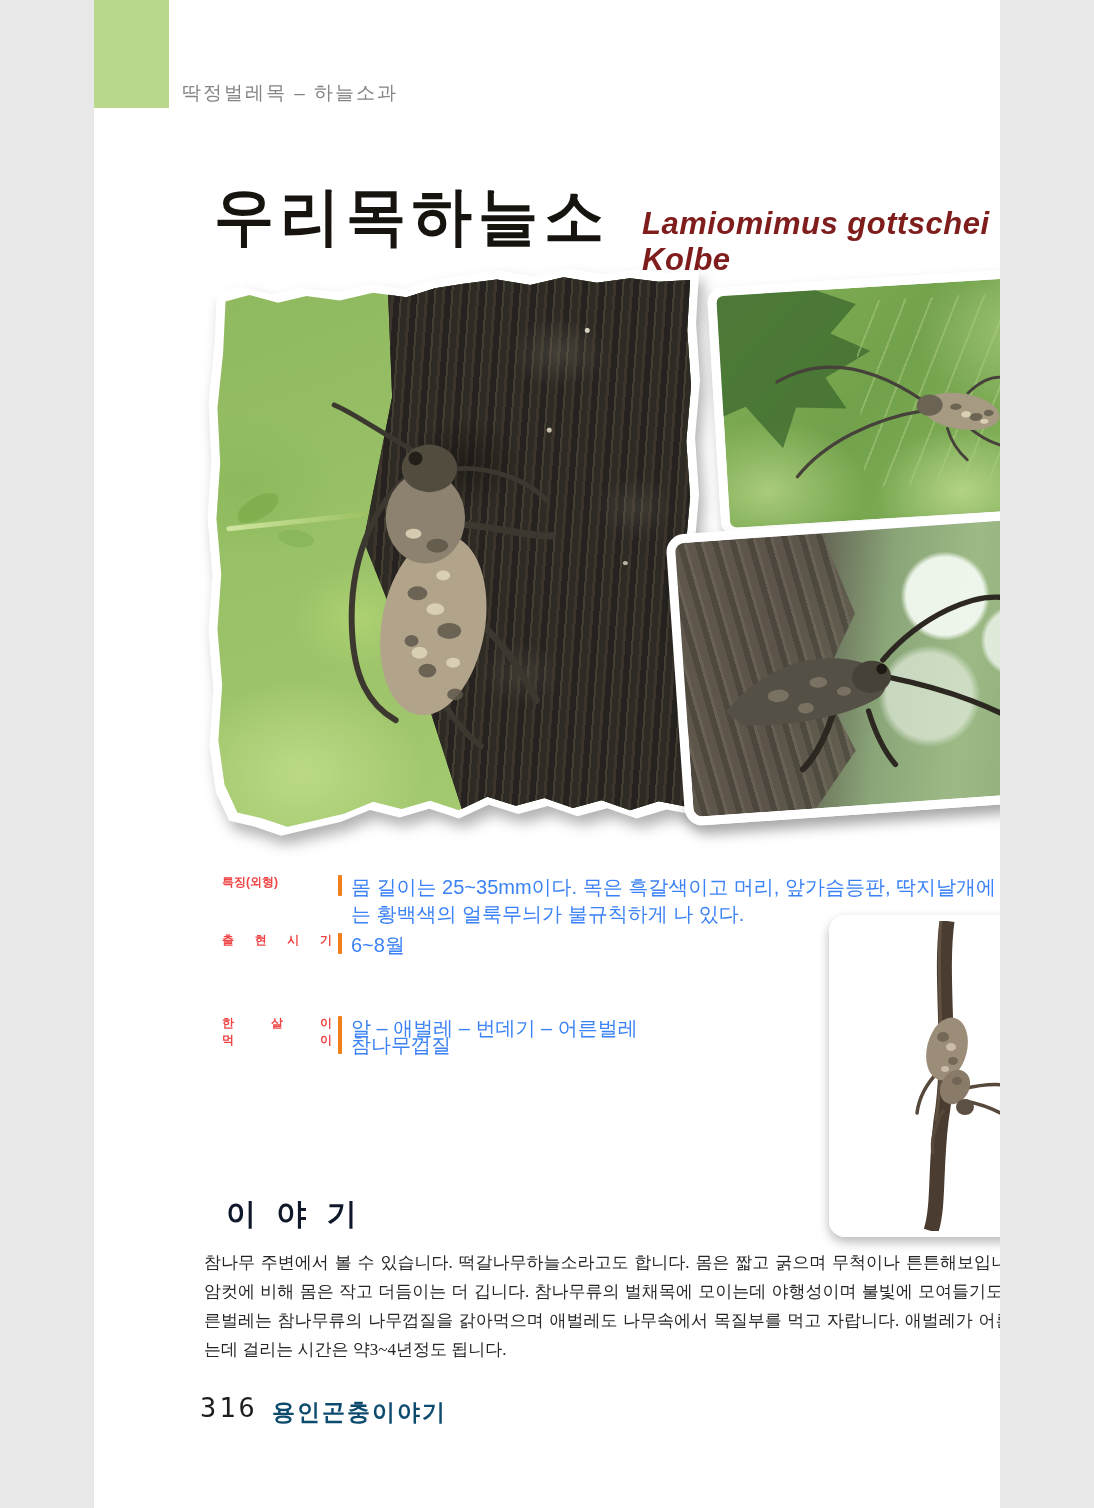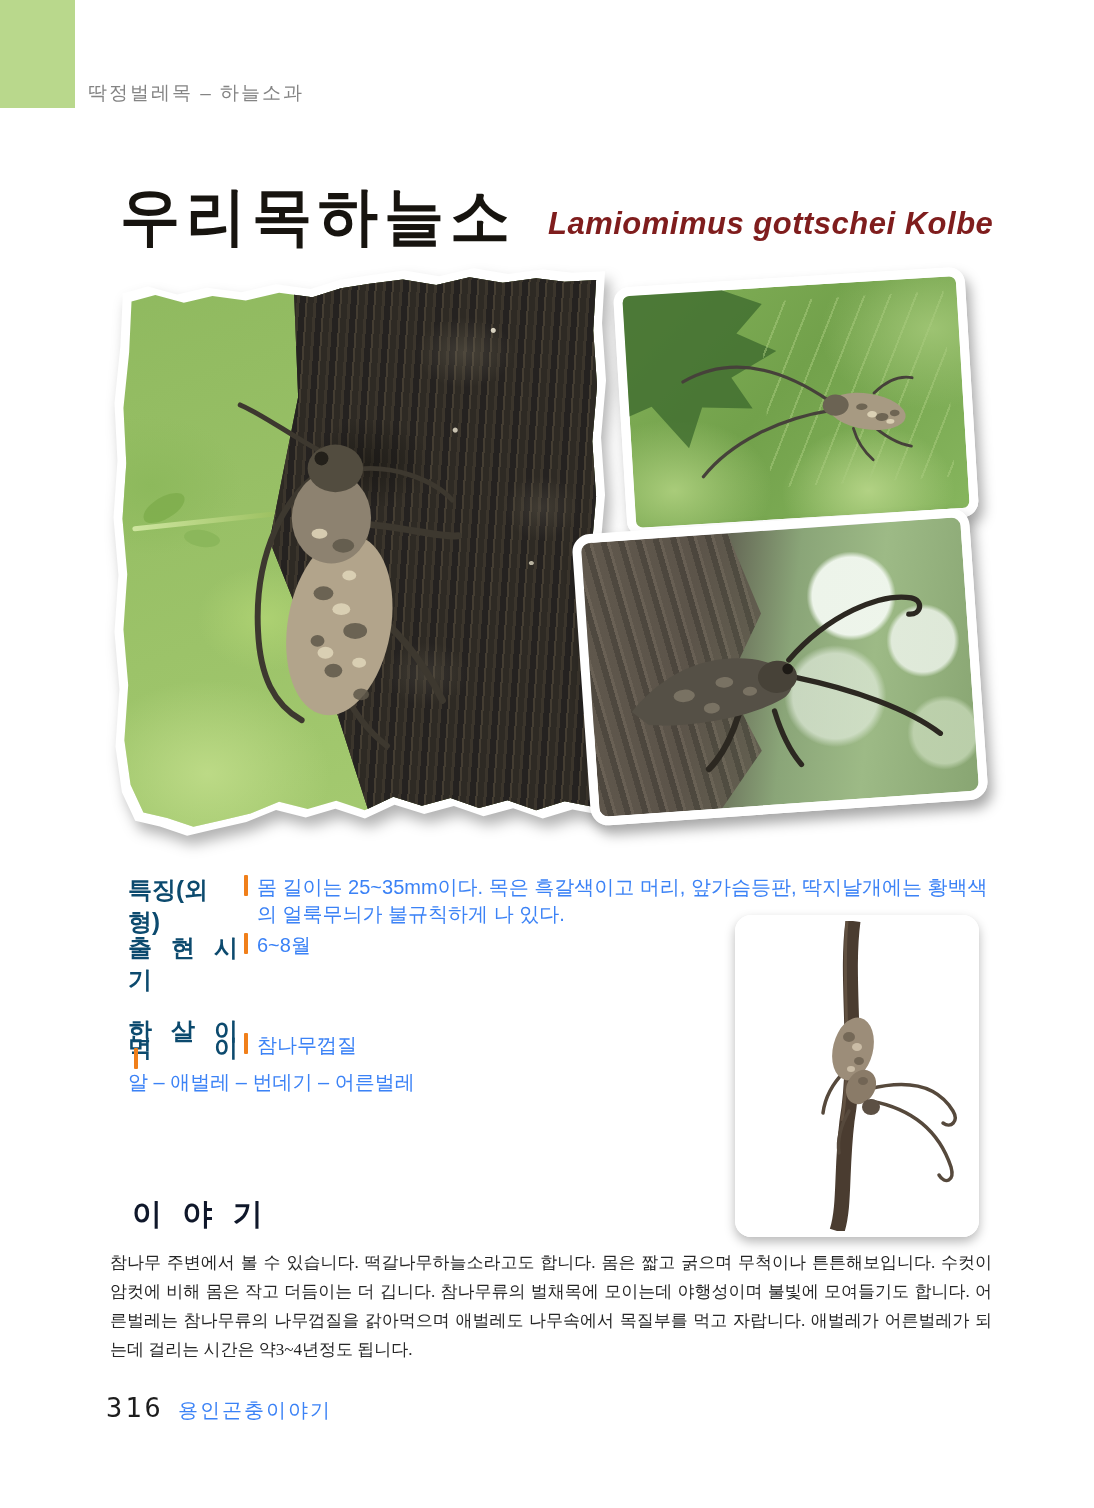--- a/index.html
+++ b/index.html
@@ -1,17 +1,17 @@
 <!DOCTYPE html>
 <html><head>
 <meta charset="utf-8">
 <style>
   html,body{margin:0;padding:0;background:#e8e8e8;}
   .page{
-    position:relative; width:1094px; height:1508px; background:#ffffff;
+    position:relative; width:906px; height:1508px; background:#ffffff;
     margin:0 auto; overflow:hidden;
     font-family:"Liberation Sans", sans-serif;
   }
   
   .corner-block{position:absolute;left:0;top:0;width:75px;height:108px;background:#b9d88c;}
   .header-label{position:absolute;left:88px;top:80px;font-size:19px;color:#848484;letter-spacing:2px;}
   
   .kr-title{
     position:absolute;left:120px;top:174px;font-size:60px;font-weight:800;color:#17140f;
     letter-spacing:6px; transform:scaleY(1.06); transform-origin:left top;
@@ -76,32 +76,32 @@
   .photo-branch{position:absolute;left:735px;top:915px;width:232px;height:310px;border:6px solid #ffffff;
     border-radius:16px;box-shadow:0 5px 11px rgba(0,0,0,0.28);overflow:hidden;z-index:2;
     background:
       radial-gradient(95px 60px at 85% 10%, rgba(62,50,40,0.55), transparent 72%),
       radial-gradient(110px 85px at 18% 62%, #b7a394, transparent 72%),
       radial-gradient(70px 55px at 75% 80%, #99postage, transparent 70%),
       radial-gradient(70px 55px at 75% 80%, #998576, transparent 70%),
       linear-gradient(160deg,#a8937f 0%,#9e8a7b 50%,#8f7b6c 100%);}
   
   .info-row{position:absolute;left:128px;display:flex;align-items:flex-start;}
-  .info-label{display:inline-block;width:110px;flex:none;color:#0c4a6e;font-weight:700;font-size:24px;
+  .info-label{display:inline-block;width:110px;flex:none;color:#ef4444;font-weight:700;font-size:12px;
     text-align:justify;text-align-last:justify;}
   .info-bar{flex:none;width:4px;height:21px;background:#f07f1a;margin:1px 9px 0 6px;border-radius:1px;}
   .info-value{font-size:20px;color:#3b82f6;line-height:27px;max-width:733px;}
   
   .story-heading{position:absolute;left:132px;top:1194px;font-size:30px;font-weight:800;color:#0f172a;letter-spacing:6px;}
   .story-body{position:absolute;left:110px;top:1248px;width:882px;font-size:17px;line-height:29px;color:#262626;
     text-align:justify;font-family:"Liberation Serif", serif;}
   
   .page-number{position:absolute;left:106px;top:1392px;font-size:27px;color:#1d1d1d;letter-spacing:3px;
     font-family:"DejaVu Sans Mono", monospace;}
-  .book-logo{position:absolute;left:178px;top:1397px;font-size:20px;font-weight:400;color:#3b82f6;letter-spacing:2px;}
+  .book-logo{position:absolute;left:178px;top:1397px;font-size:23px;font-weight:700;color:#0c4a6e;letter-spacing:2px;}
 </style>
 </head>
 <body>
 
 <div class="page">
 
   <div class="corner-block"></div>
   <div class="header-label">딱정벌레목 – 하늘소과</div>
 
   <div class="kr-title">우리목하늘소</div>
@@ -201,21 +201,21 @@
   <div class="info-row" style="top:932px;">
     <span class="info-label">출 현 시 기</span>
     <span class="info-bar"></span>
     <span class="info-value">6~8월</span>
   </div>
   <div class="info-row" style="top:1032px;">
     <span class="info-label">먹 이</span>
     <span class="info-bar"></span>
     <span class="info-value">참나무껍질</span>
   </div>
-  <div class="info-row" style="top:1015px;flex-direction:column;">
+  <div class="info-row" style="top:1015px;">
     <span class="info-label">한 살 이</span>
     <span class="info-bar"></span>
     <span class="info-value">알 – 애벌레 – 번데기 – 어른벌레</span>
   </div>
 
   <div class="photo-branch">
     <svg class="beetle-svg" style="left:0;top:0;width:100%;height:100%;" viewBox="0 0 232 310">
       <path d="M112,0 C104,60 118,130 106,200 C100,250 104,285 96,310" stroke="#4a3c30" stroke-width="15" fill="none"></path>
       <path d="M106,0 C100,60 112,130 101,200" stroke="#6b5a49" stroke-width="3" fill="none" opacity="0.7"></path>
       <g fill="none" stroke="#56493c" stroke-width="3.5" stroke-linecap="round">

